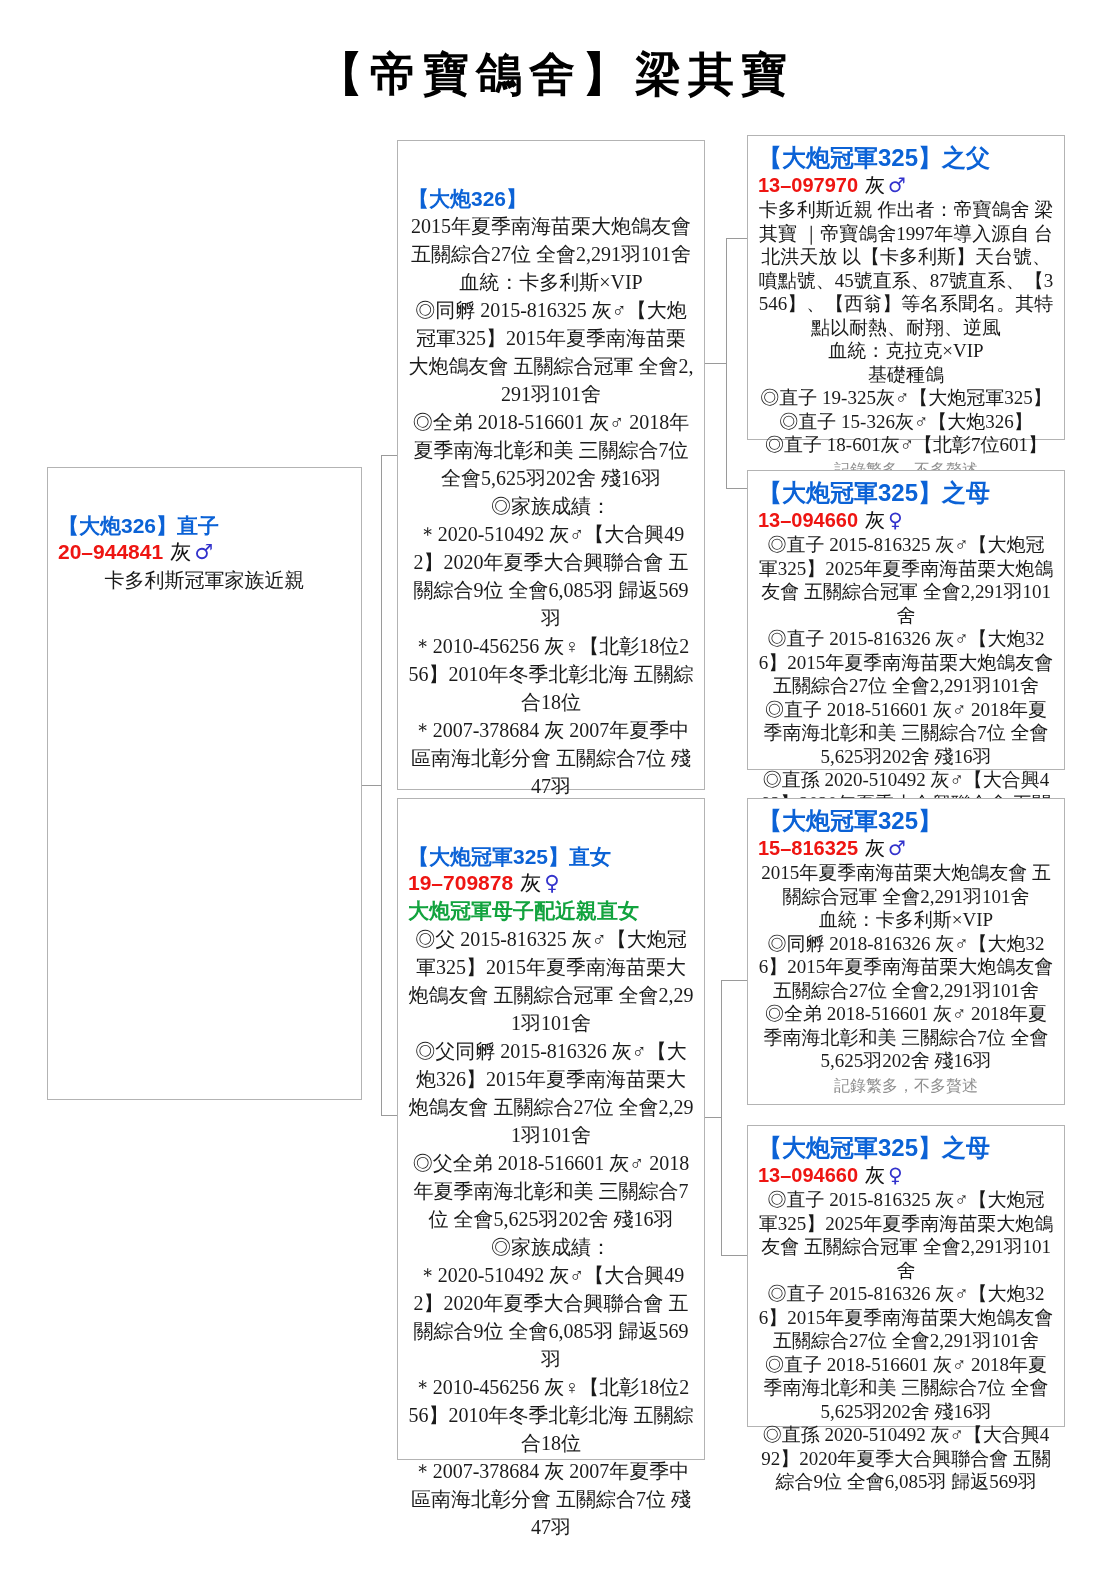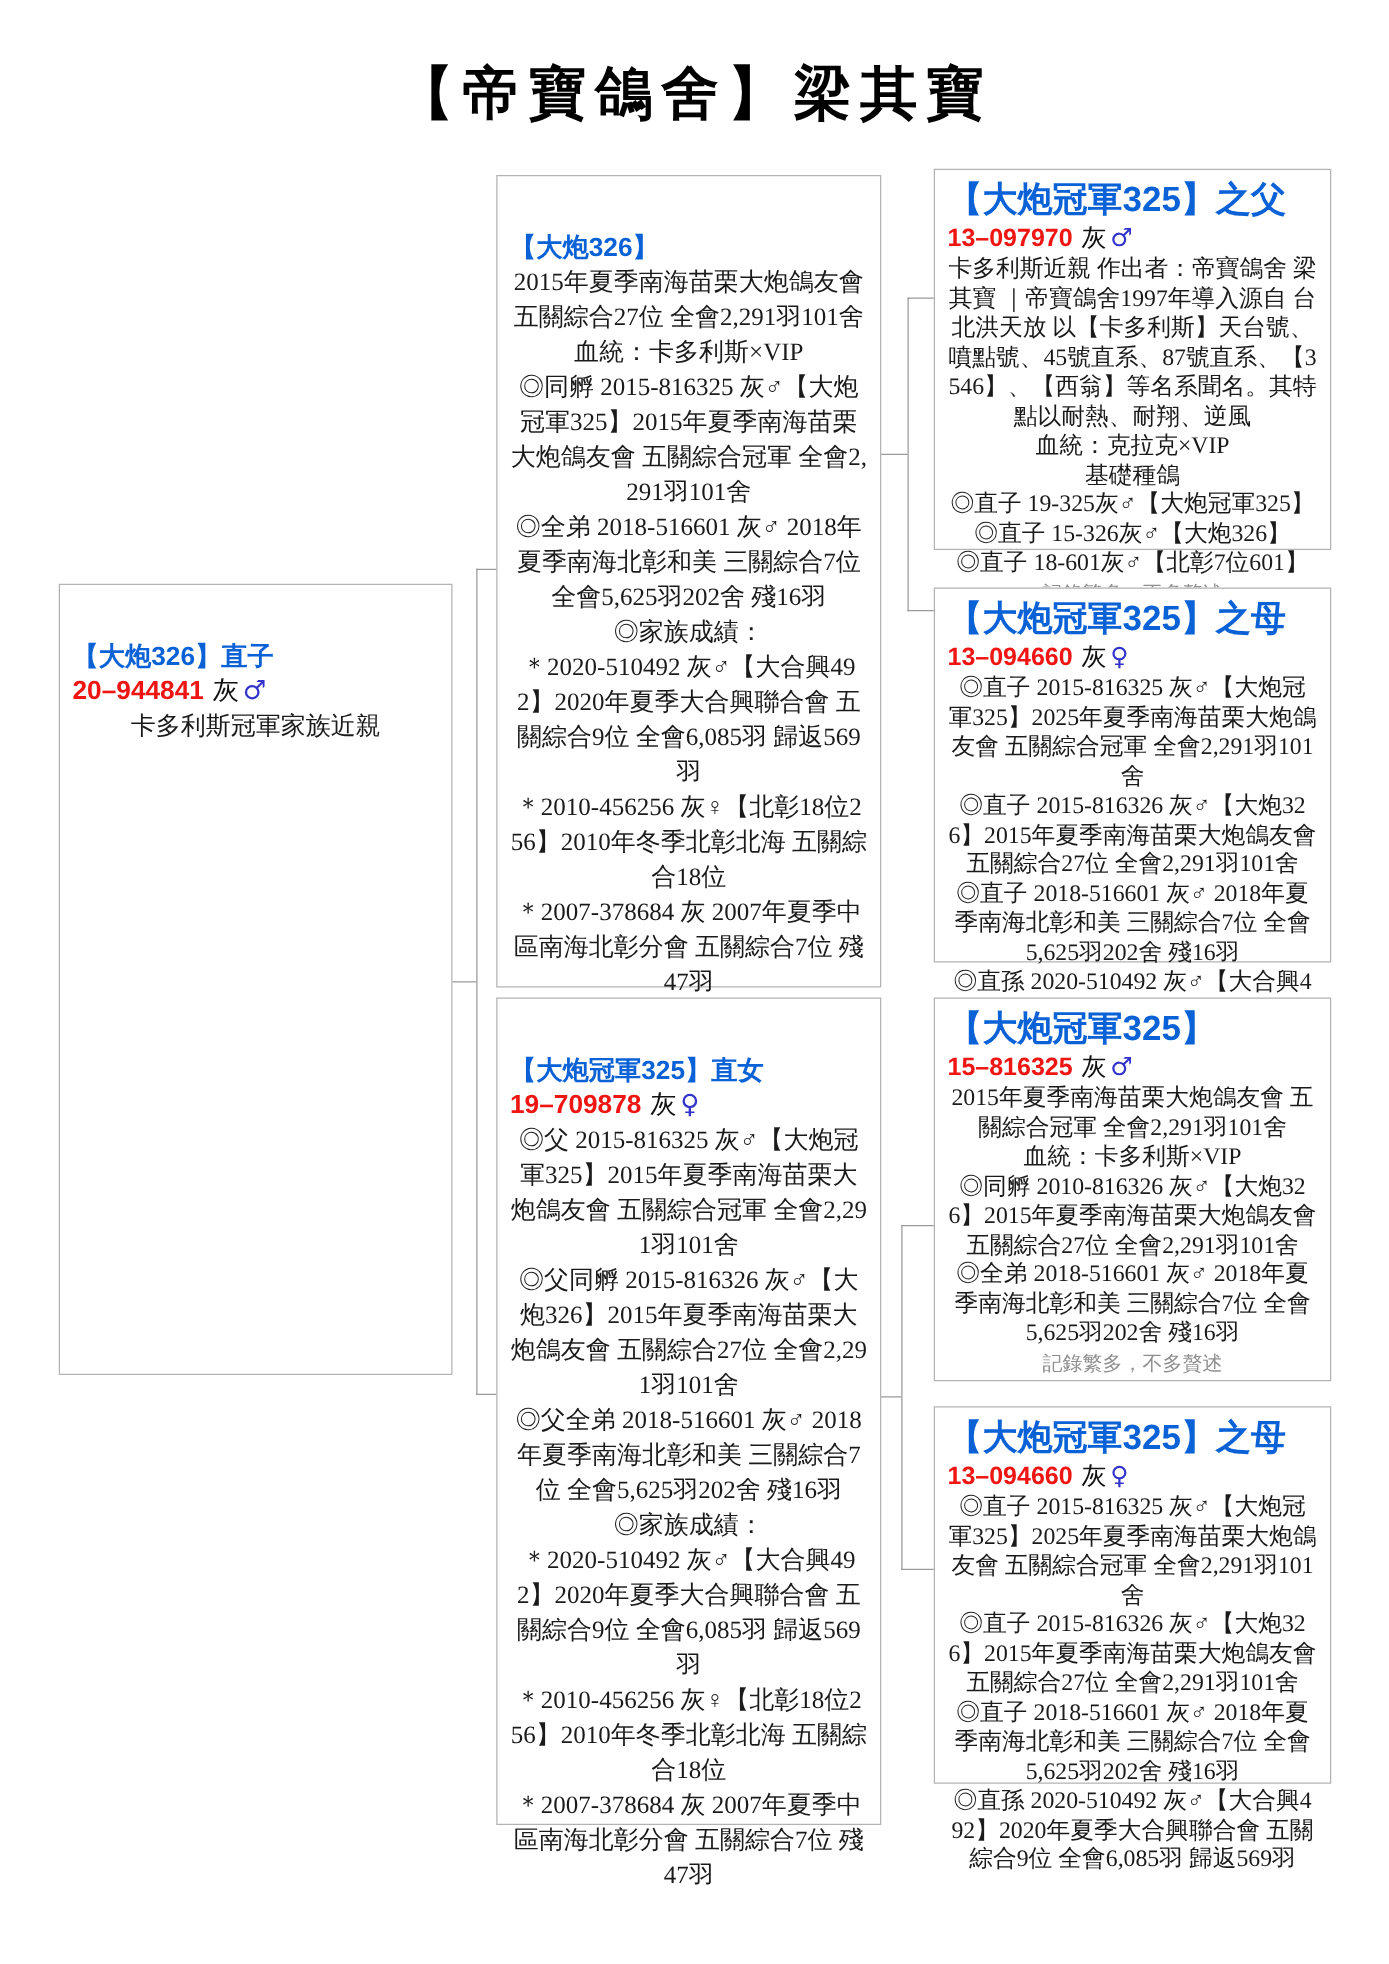--- a/index.html
+++ b/index.html
@@ -29,21 +29,21 @@
     font-family:"Liberation Sans", sans-serif; font-weight:bold;
     color:#12a33e; line-height:1.35;
   }
   .pbox p { word-break:break-all;text-align:center; }
   
   .sz-l .btitle   { font-size:21px;margin-top:38px; }
   .sz-l .ringline { font-size:21px; }
   .sz-l .subtitle { font-size:21px; }
   .sz-l p  { font-size:20px; line-height:28px; }
   
-  .sz-s .btitle   { font-size:28px; }
+  .sz-s .btitle   { font-size:24px; }
   .sz-s .ringline { font-size:20px; }
   .sz-s p  { font-size:19px; line-height:23.5px; }
   .footnote {
     font-family:"Liberation Sans", sans-serif;
     color:#8f8f8f; font-size:16px !important; line-height:20px !important; margin-top:3px;
   }
   .line { position:absolute; background:#9a9a9a; }
   .v { width:1px; }
   .h { height:1px; }
 </style>
@@ -70,20 +70,21 @@
   <p>＊2020-510492 灰♂【大合興492】2020年夏季大合興聯合會 五關綜合9位 全會6,085羽 歸返569羽</p>
   <p>＊2010-456256 灰♀【北彰18位256】2010年冬季北彰北海 五關綜合18位</p>
   <p>＊2007-378684 灰 2007年夏季中區南海北彰分會 五關綜合7位 殘47羽</p>
 </article>
 
 <article class="pbox sz-l" style="left:397px; top:798px; width:308px; height:662px;">
   <h2 class="btitle">【大炮冠軍325】直女</h2>
   <div class="ringline">
     <span class="ring">19–709878</span><span class="cw">灰</span><span class="sex">♀</span>
   </div>
+  <div class="subtitle">大炮冠軍母子配近親直女</div>
   <p>◎父 2015-816325 灰♂【大炮冠軍325】2015年夏季南海苗栗大炮鴿友會 五關綜合冠軍 全會2,291羽101舍</p>
   <p>◎父同孵 2015-816326 灰♂【大炮326】2015年夏季南海苗栗大炮鴿友會 五關綜合27位 全會2,291羽101舍</p>
   <p>◎父全弟 2018-516601 灰♂ 2018年夏季南海北彰和美 三關綜合7位 全會5,625羽202舍 殘16羽</p>
   <p>◎家族成績：</p>
   <p>＊2020-510492 灰♂【大合興492】2020年夏季大合興聯合會 五關綜合9位 全會6,085羽 歸返569羽</p>
   <p>＊2010-456256 灰♀【北彰18位256】2010年冬季北彰北海 五關綜合18位</p>
   <p>＊2007-378684 灰 2007年夏季中區南海北彰分會 五關綜合7位 殘47羽</p>
 </article>
 
 <article class="pbox sz-s" style="left:747px; top:135px; width:318px; height:305px;">
@@ -111,21 +112,21 @@
   <p>◎直孫 2020-510492 灰♂【大合興492】2020年夏季大合興聯合會 五關綜合9位 全會6,085羽 歸返569羽</p>
 </article>
 
 <article class="pbox sz-s" style="left:747px; top:798px; width:318px; height:307px;">
   <h2 class="btitle">【大炮冠軍325】</h2>
   <div class="ringline">
     <span class="ring">15–816325</span><span class="cw">灰</span><span class="sex">♂</span>
   </div>
   <p>2015年夏季南海苗栗大炮鴿友會 五關綜合冠軍 全會2,291羽101舍</p>
   <p>血統：卡多利斯×VIP</p>
-  <p>◎同孵 2010-816326 灰♂【大炮326】2015年夏季南海苗栗大炮鴿友會 五關綜合27位 全會2,291羽101舍</p>
+  <p>◎同孵 2018-816326 灰♂【大炮326】2015年夏季南海苗栗大炮鴿友會 五關綜合27位 全會2,291羽101舍</p>
   <p>◎全弟 2018-516601 灰♂ 2018年夏季南海北彰和美 三關綜合7位 全會5,625羽202舍 殘16羽</p>
   <p class="footnote">記錄繁多，不多贅述</p>
 </article>
 
 <article class="pbox sz-s" style="left:747px; top:1125px; width:318px; height:302px;">
   <h2 class="btitle">【大炮冠軍325】之母</h2>
   <div class="ringline">
     <span class="ring">13–094660</span><span class="cw">灰</span><span class="sex">♀</span>
   </div>
   <p>◎直子 2015-816325 灰♂【大炮冠軍325】2025年夏季南海苗栗大炮鴿友會 五關綜合冠軍 全會2,291羽101舍</p>

